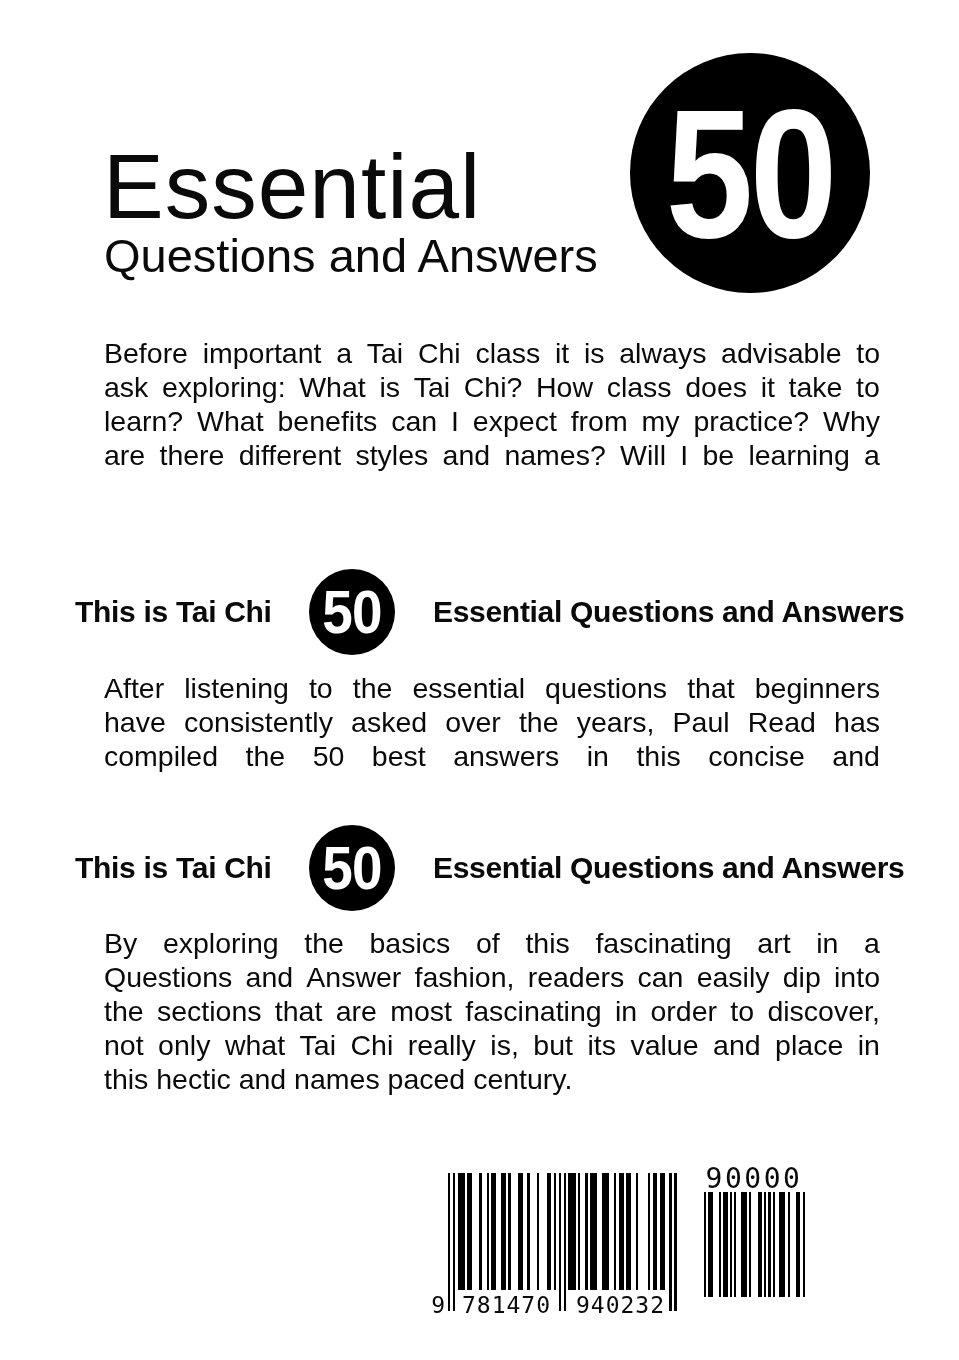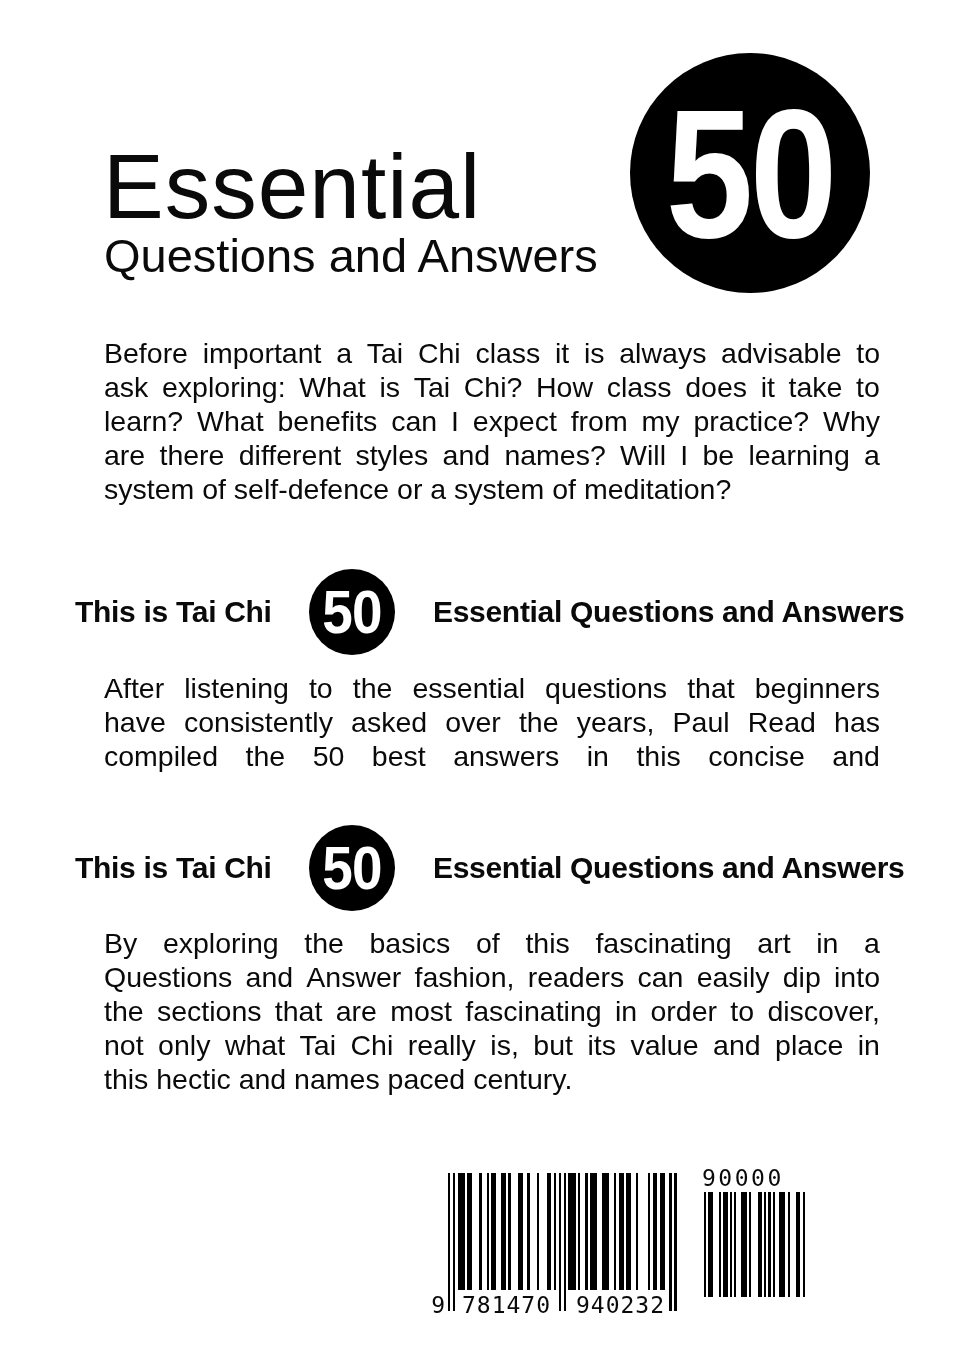--- a/index.html
+++ b/index.html
@@ -77,21 +77,21 @@
     display:flex;align-items:flex-start;
   }
   .bar{display:block;background:#000;flex:0 0 auto;}
   .gap{display:block;background:transparent;flex:0 0 auto;}
   .bc-digit{position:absolute;font-size:23px;line-height:23px;top:1294px;}
   .bc-first{left:423px;width:22px;text-align:right;}
   .bc-g1{left:456px;width:101px;text-align:center;letter-spacing:1px;}
   .bc-g2{left:570px;width:101px;text-align:center;letter-spacing:1px;}
   .supp-num{
     position:absolute;left:702px;top:1167px;width:104px;
-    text-align:left;font-size:23px;line-height:23px;letter-spacing:2.5px;
+    text-align:center;font-size:28px;line-height:23px;letter-spacing:2.5px;
   }
 </style>
 </head>
 <body>
 
 <div class="page">
 
   <div class="title-main">Essential</div>
   <div class="title-sub">Questions and Answers</div>
   <div class="big-badge">
@@ -144,21 +144,20 @@
         <span>different</span>
         <span>styles</span>
         <span>and</span>
         <span>names?</span>
         <span>Will</span>
         <span>I</span>
         <span>be</span>
         <span>learning</span>
         <span>a</span>
       </div>
-      <div class="ln">system of self-defence or a system of meditation?</div>
     </div>
 
   <div class="band band1">
     <span class="band-left">This is Tai Chi</span>
     <span class="band-badge">
       <span>50</span>
     </span>
     <span class="band-right">Essential Questions and Answers</span>
   </div>
 

